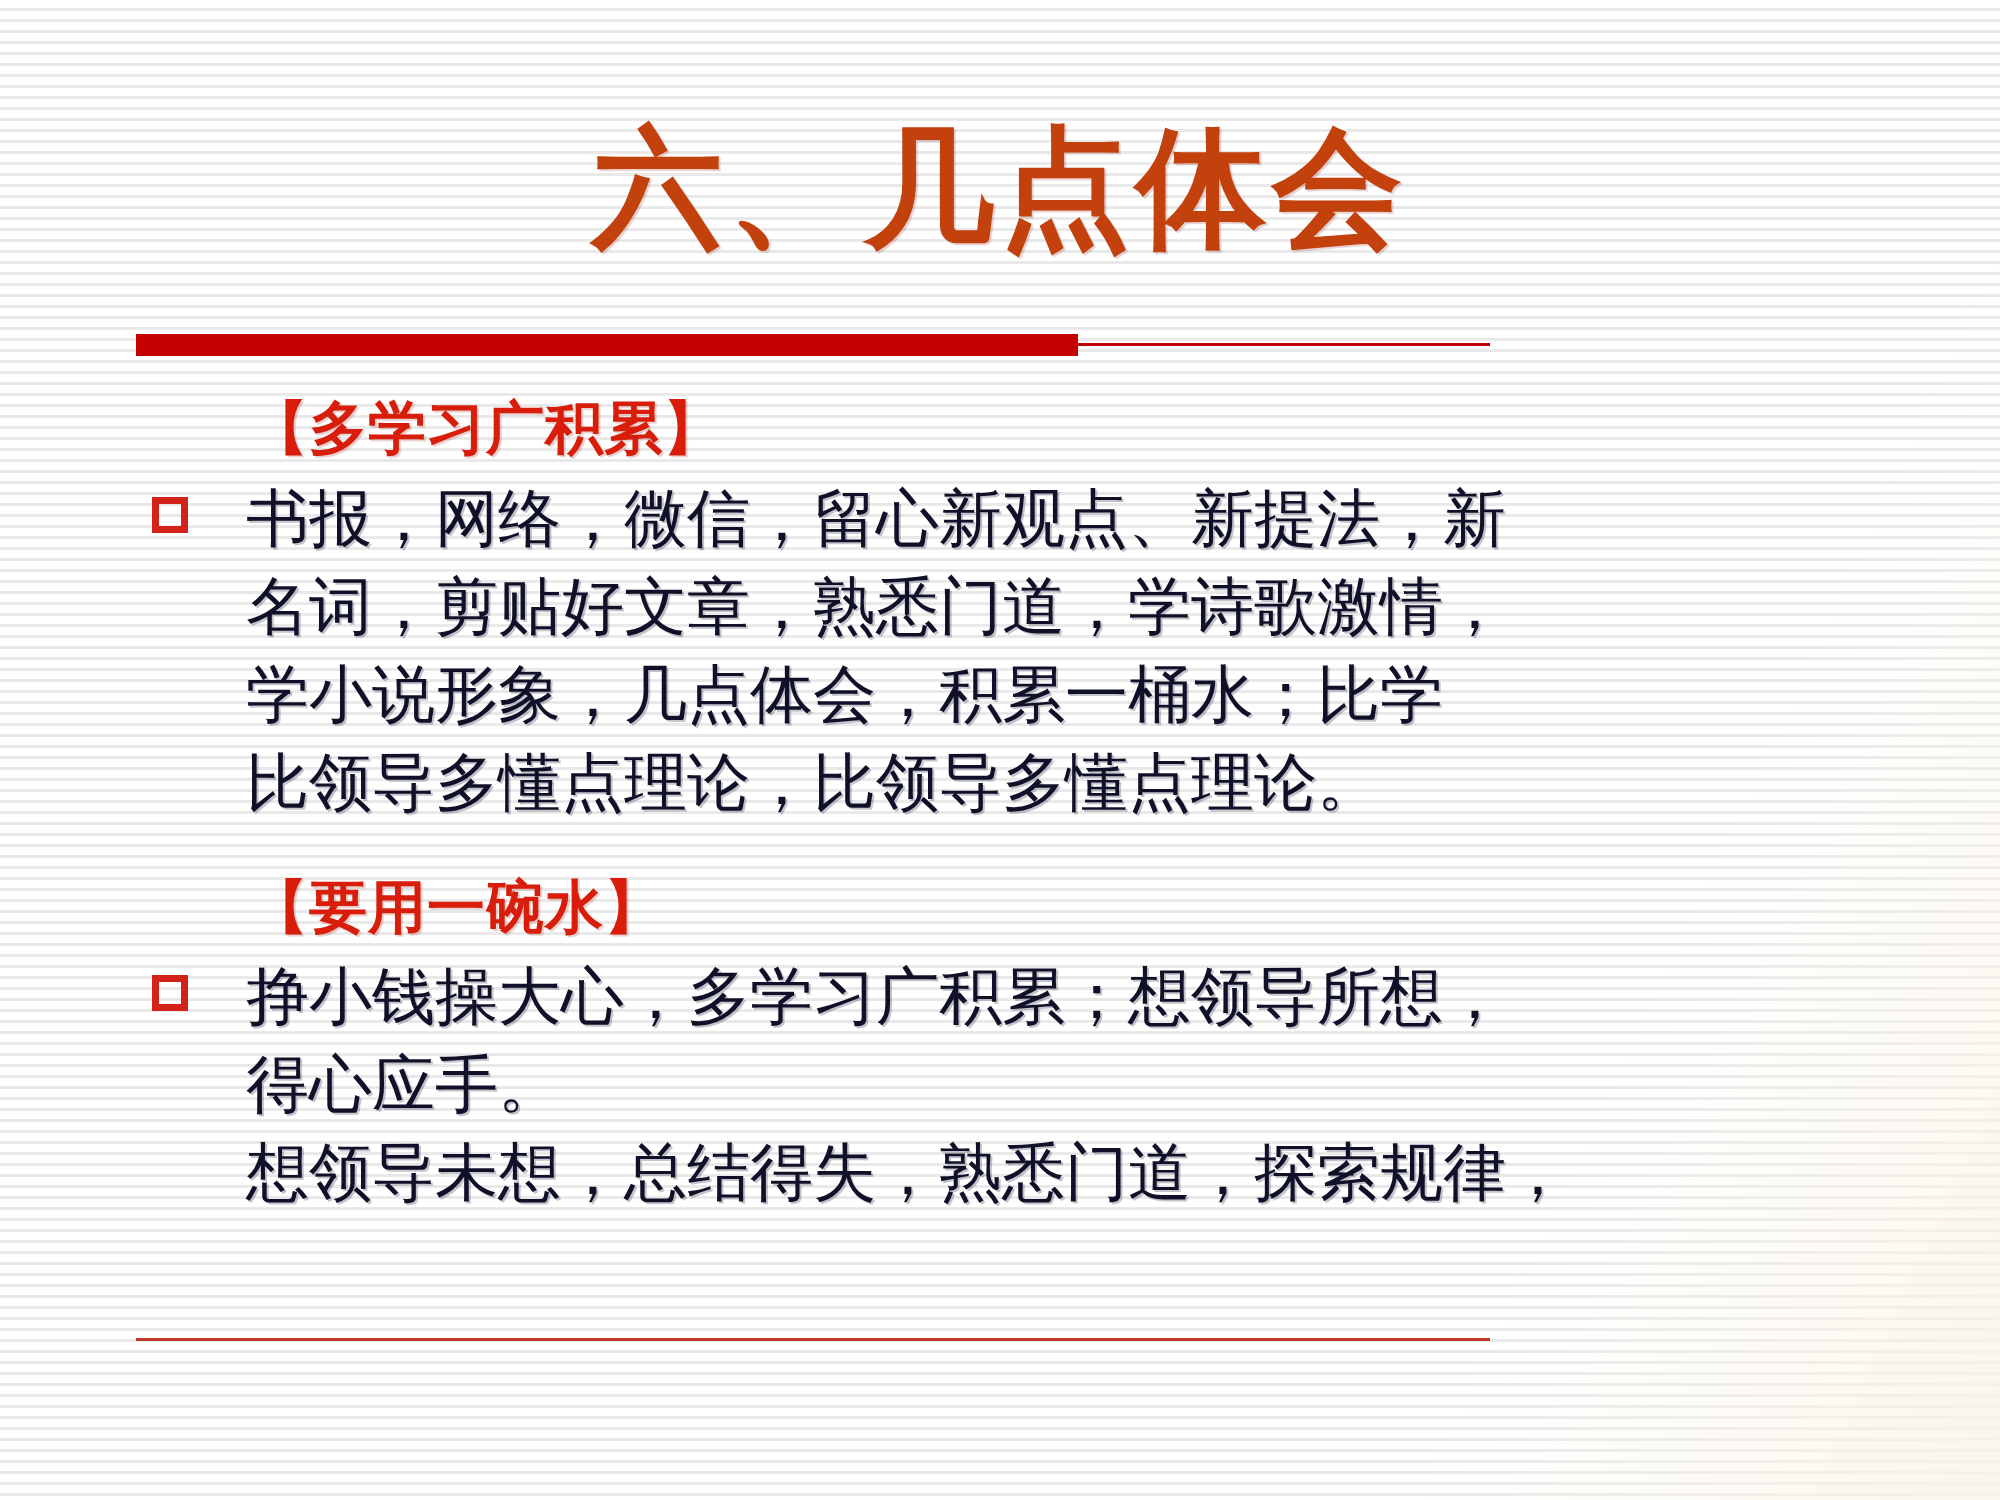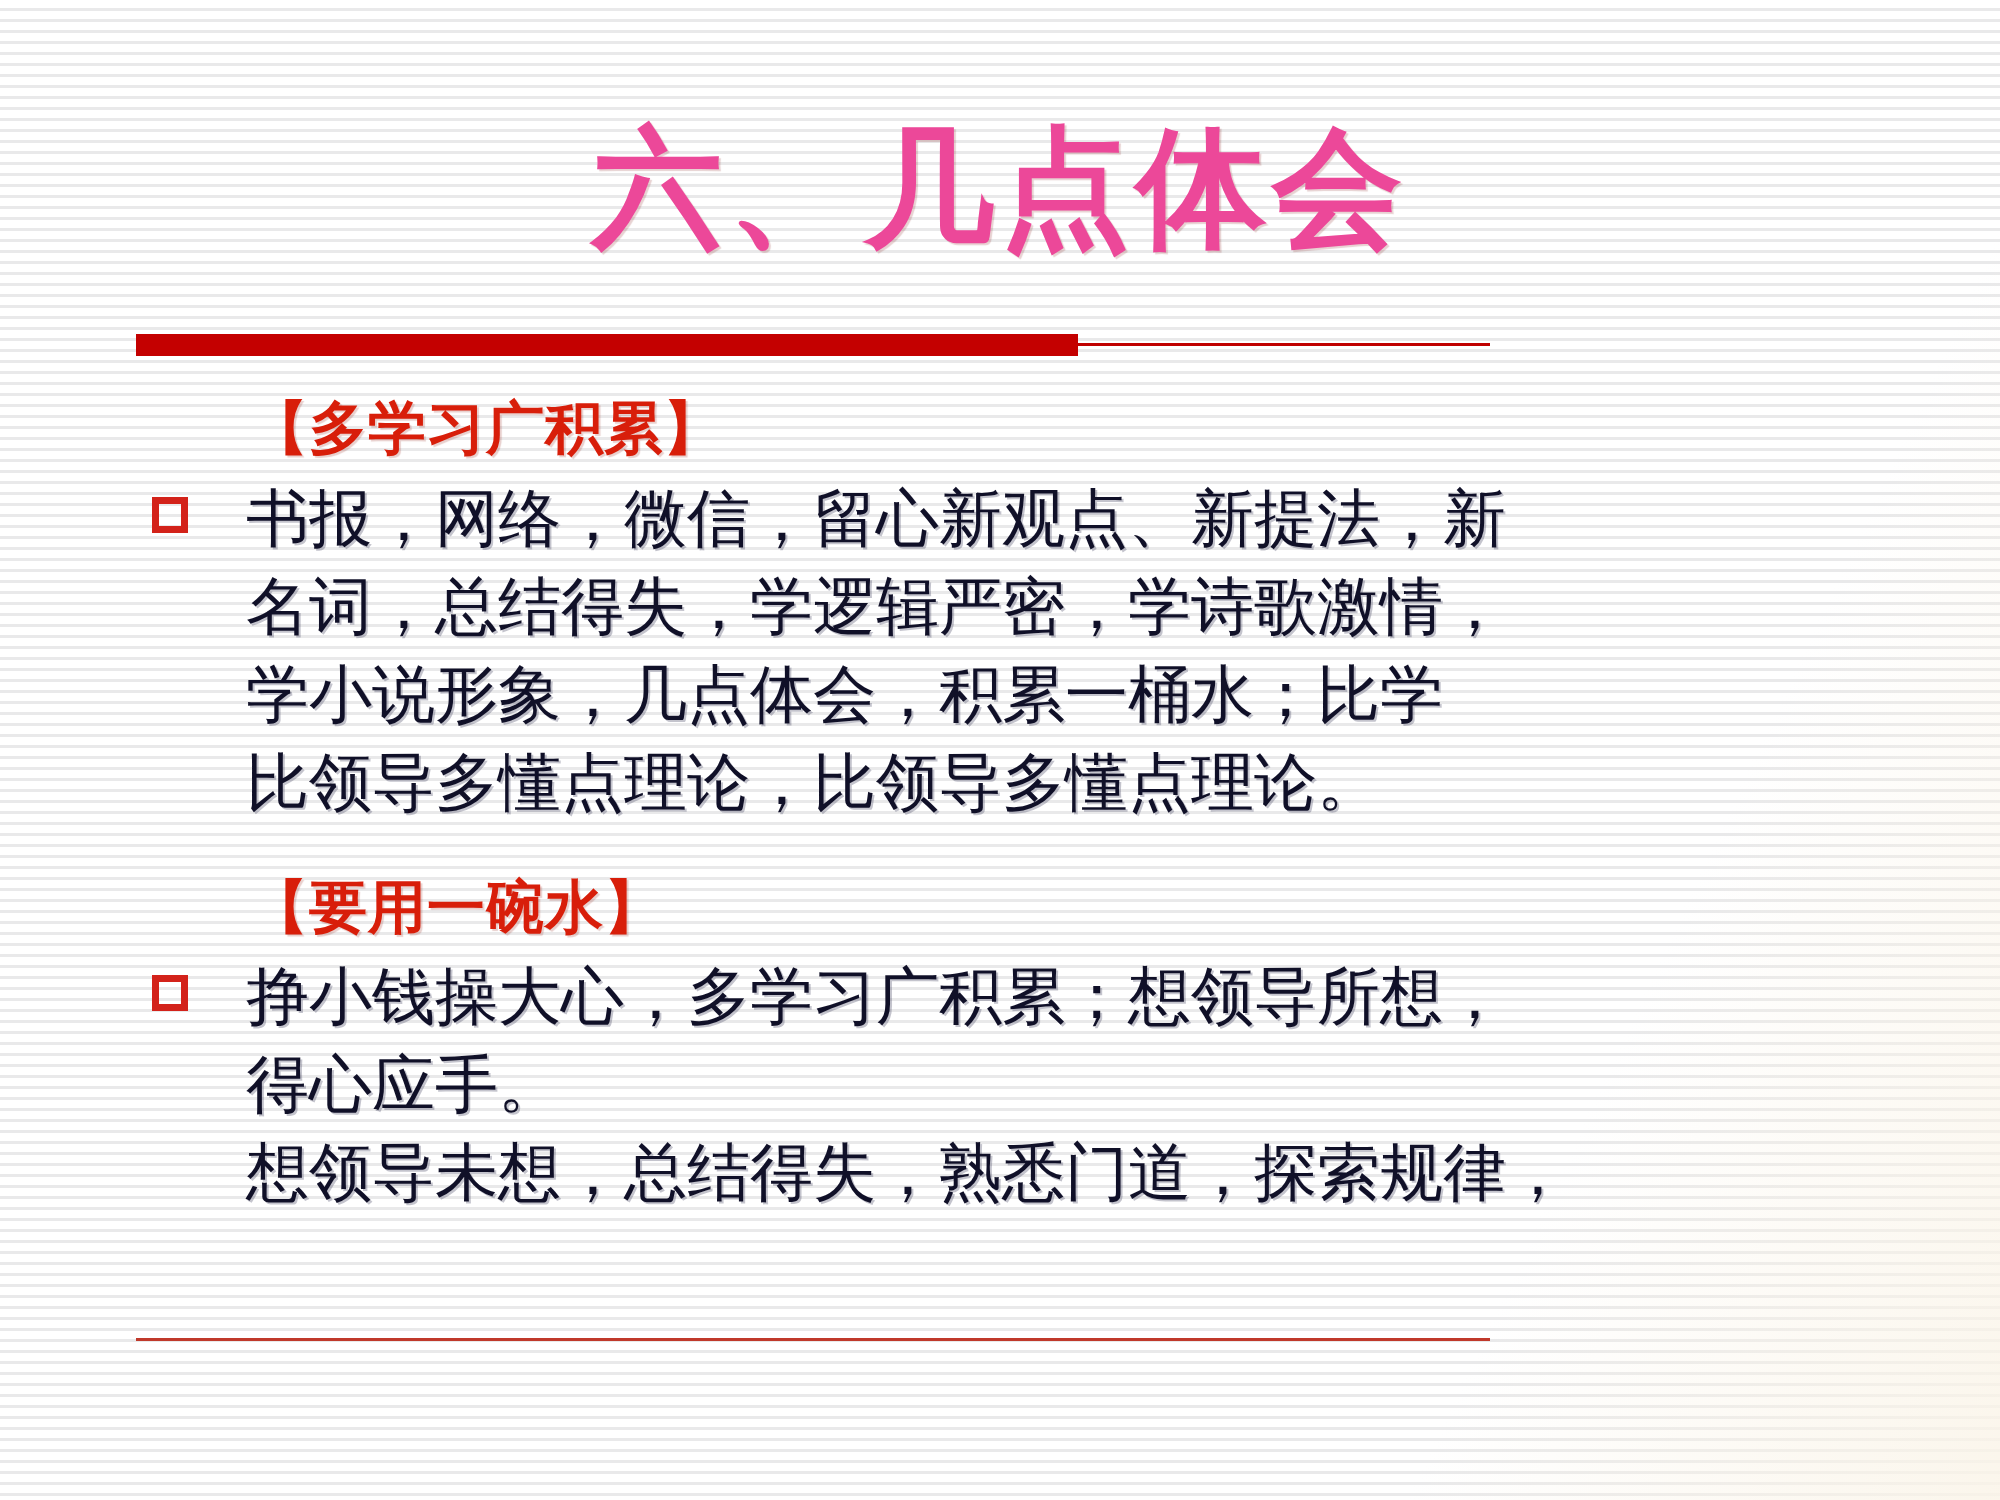--- a/index.html
+++ b/index.html
@@ -46,21 +46,21 @@
     z-index: 3;
   }
 
   
   .title {
     position: absolute;
     left: 0;
     right: 0;
     top: 120px;
     text-align: center;
-    color: #ec4899;
+    color: #c2410c;
     font-family: "DejaVu Sans", "Liberation Sans", sans-serif;
     font-weight: bold;
     font-size: 130px;
     line-height: 1.05;
     letter-spacing: 6px;
     white-space: nowrap;
     text-shadow: 2px 2px 1px rgba(120,0,0,0.18);
   }
 
   
@@ -169,21 +169,21 @@
 
   <div class="body-block">
 
     <div class="section">
       <div class="section-heading">【多学习广积累】</div>
 
       <div class="bullet-item">
         <span class="bullet-marker"></span>
         <div class="bullet-text">
           <span class="ln">书报，网络，微信，留心新观点、新提法，新</span>
-          <span class="ln">名词，总结得失，学逻辑严密，学诗歌激情，</span>
+          <span class="ln">名词，剪贴好文章，熟悉门道，学诗歌激情，</span>
           <span class="ln">学小说形象，几点体会，积累一桶水；比学</span>
           <span class="ln">比领导多懂点理论，比领导多懂点理论。</span>
         </div>
       </div>
     </div>
 
     <div class="gap-between"></div>
 
     <div class="section">
       <div class="section-heading">【要用一碗水】</div>

